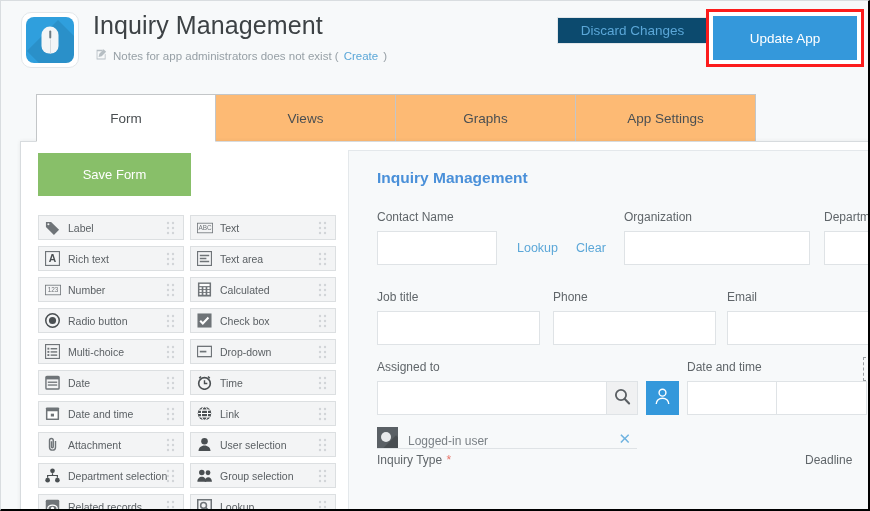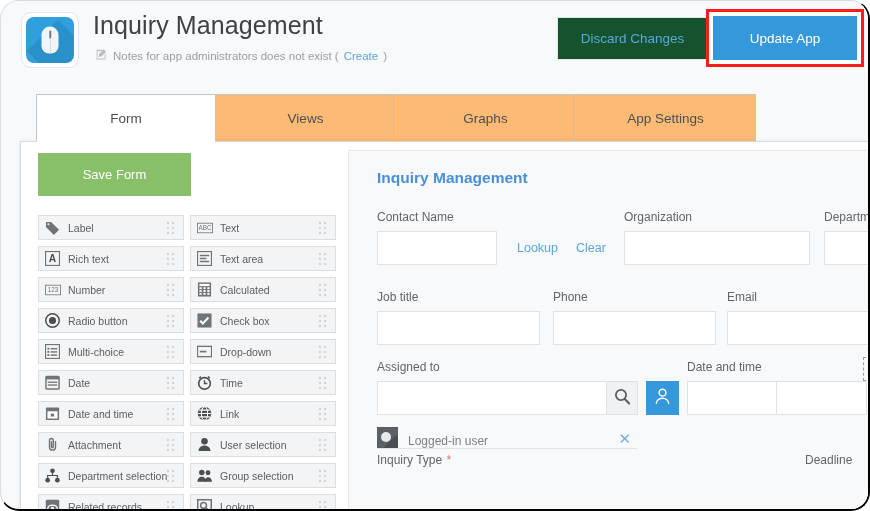--- a/index.html
+++ b/index.html
@@ -12,21 +12,20 @@
   }
   #root {
     position: relative;
     width: 870px; height: 511px;
     background: #f7f9fa;
     border-left: 1px solid #d9dde0;
     border-top: 1px solid #d9dde0;
     border-right: 2px solid #000;
     border-bottom: 2px solid #000;
     overflow: hidden;
-    border-radius: 19px;
   }
 
   
   .header {
     position: absolute; left: 0; top: 0; width: 868px; height: 78px;
     background: #f7f9fa;
   }
   .app-icon {
     position: absolute; left: 20px; top: 11px;
     width: 58px; height: 56px;
@@ -79,22 +78,22 @@
     position: absolute; left: 94px; top: 47px;
     display: flex; align-items: center; gap: 5px;
     font-size: 11.5px; color: #97a0a6;
     white-space: nowrap;
   }
   .notes-icon { display: block; }
   .create-link { color: #5ba7d8; }
 
   .discard-btn {
     position: absolute; left: 556px; top: 16px;
-    width: 150px; height: 43px;
-    background: #14532d;
+    width: 150px; height: 27px;
+    background: #0c4a6e;
     border: 1px solid #e2e6e9;
     border-right: none;
     display: flex; align-items: center; justify-content: center;
     font-size: 13.5px; color: #5ba7d8;
     cursor: pointer;
   }
   .update-wrap {
     position: absolute; left: 705px; top: 8px;
     width: 158px; height: 58px;
     border: 3px solid #fc1c1c;

